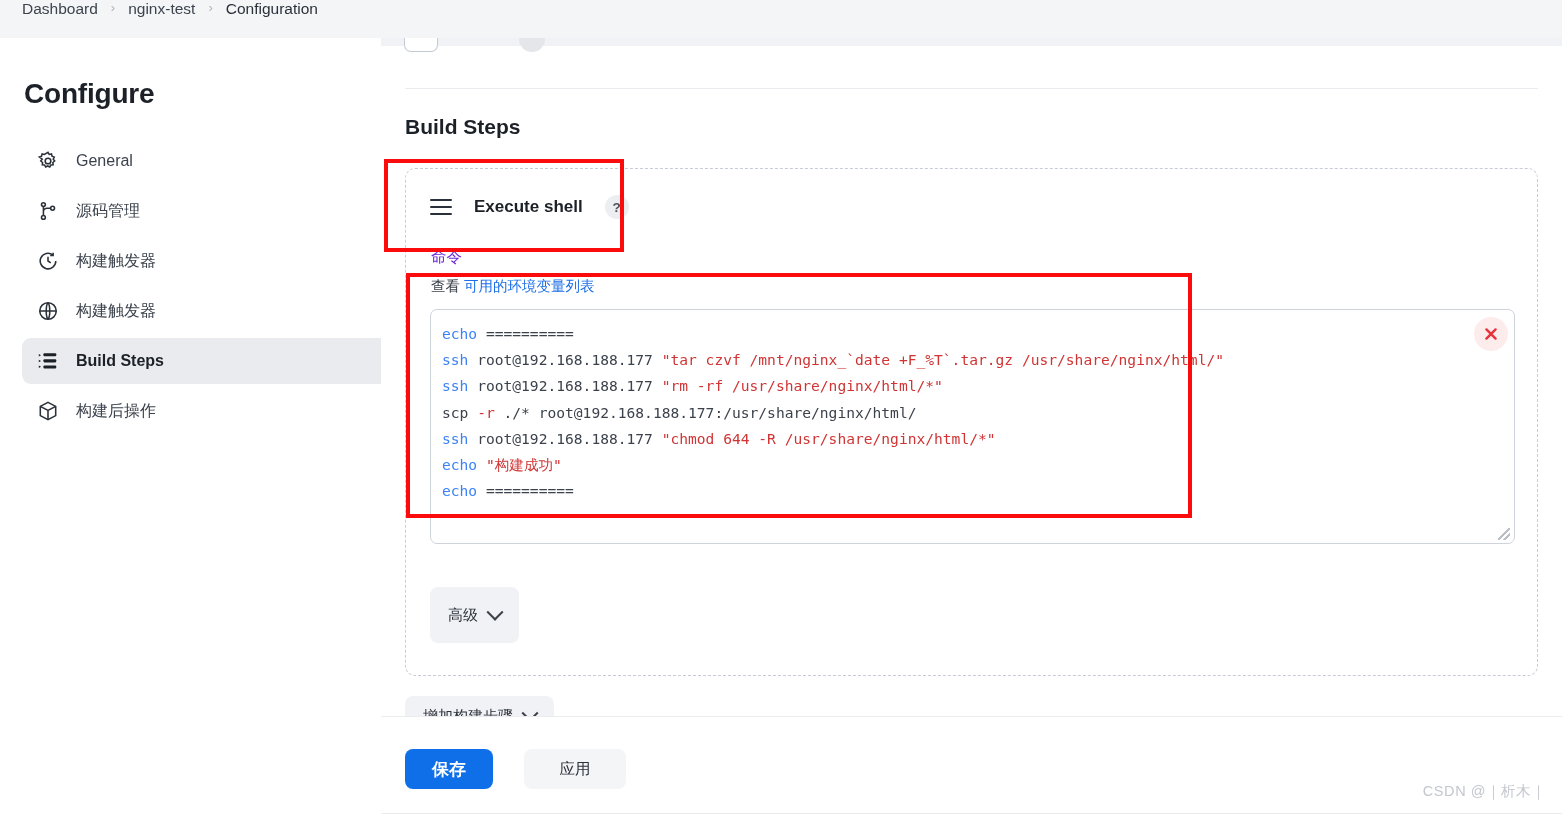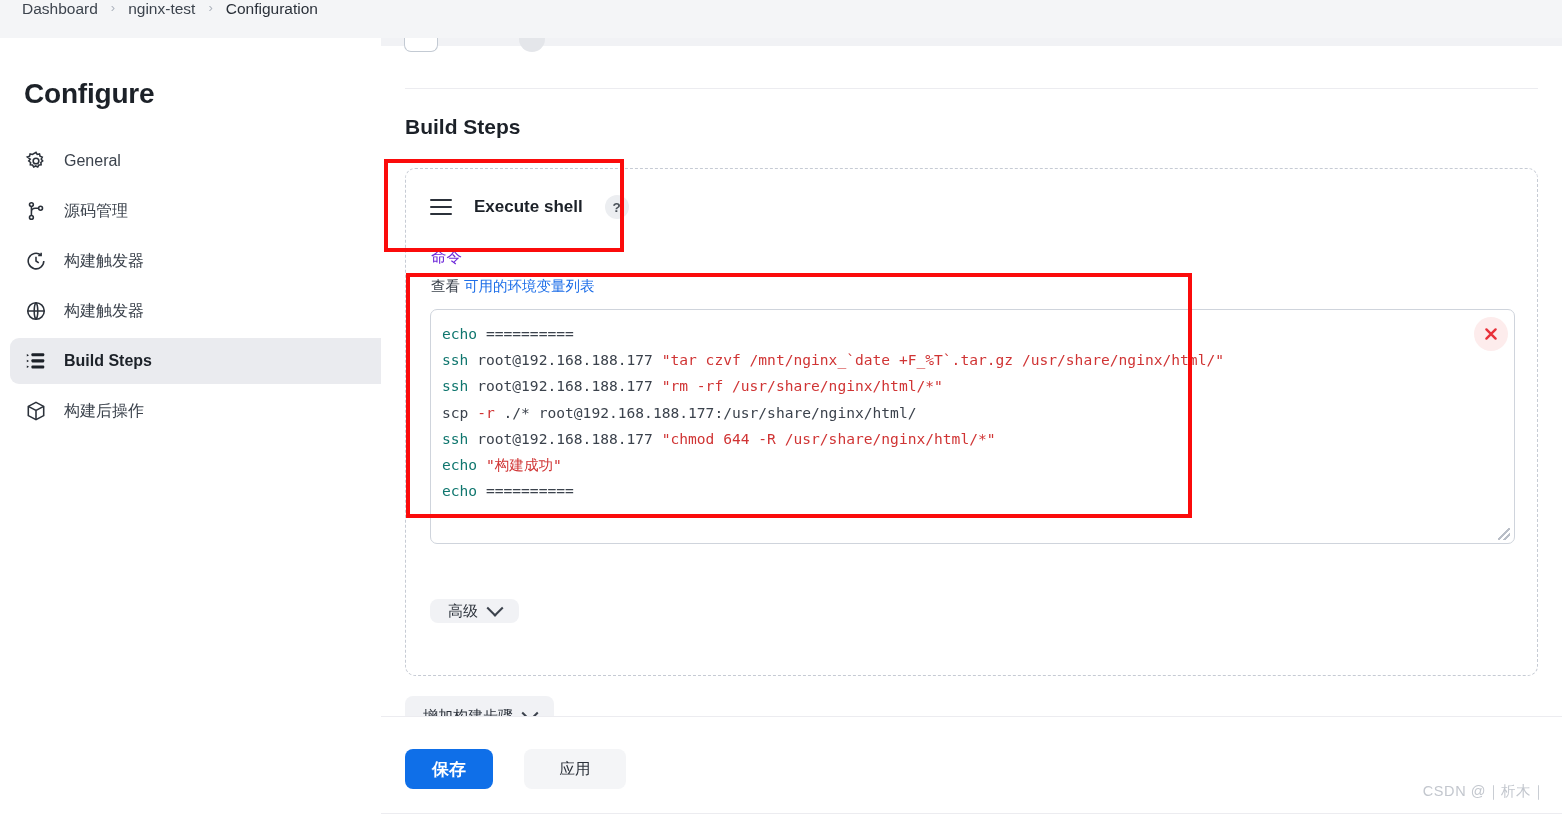--- a/index.html
+++ b/index.html
@@ -31,21 +31,21 @@
   .sidebar {
     position:absolute; left:0; top:38px; width:415px; height:776px;
     background:#ffffff;
     border-right:1px solid #edeef1;
   }
   .configure-title {
     font-size:28px; font-weight:700; letter-spacing:-0.2px;
     color:#1c2128;
     margin:40px 0 0 24px;
   }
-  .nav { margin-top:28px; padding:0 10px; }
+  .nav { margin-top:28px; padding:0 22px; }
   .nav-item {
     display:flex; align-items:center; gap:16px;
     height:46px; padding:0 14px;
     border-radius:9px;
     margin-bottom:4px;
     cursor:pointer;
     font-size:16px; color:#3b424c;
   }
   .nav-item.active { background:#eaebef; font-weight:700; color:#1c2128; }
   .nav-ico { width:24px; height:24px; flex:0 0 24px; display:flex; align-items:center; justify-content:center; }
@@ -117,33 +117,33 @@
     border:1px solid #cfd4dc; border-radius:7px;
     background:#fff;
     padding:11px 0 0 11px;
     overflow:hidden;
   }
   .code-line {
     font-family:"DejaVu Sans Mono", "Liberation Mono", monospace;
     font-size:14.6px; line-height:26.2px;
     white-space:pre; color:#3b424c;
   }
-  .kw { color:#0f766e; }
+  .kw { color:#3b82f6; }
   .str { color:#d03434; }
   .flag { color:#d03434; }
   .resize-grip {
     position:absolute; right:4px; bottom:3px; width:12px; height:12px;
     background:
       linear-gradient(135deg, transparent 0 45%, #b9bec7 45% 55%, transparent 55% 100%),
       linear-gradient(135deg, transparent 0 70%, #b9bec7 70% 80%, transparent 80% 100%);
   }
 
   .adv-btn {
-    position:absolute; left:24px; top:430px;
-    height:24px; padding:0 18px;
+    position:absolute; left:24px; top:418px;
+    height:56px; padding:0 18px;
     display:flex; align-items:center; gap:11px;
     background:#f1f2f5; border:none; border-radius:8px;
     font-size:15px; color:#2b313a; cursor:pointer;
     font-family:"Liberation Sans", sans-serif;
   }
   .chev { width:12px; height:12px; border-right:2px solid #3b424c; border-bottom:2px solid #3b424c; transform:rotate(45deg) translate(-2px,-2px); }
 
   .addstep-btn {
     position:absolute; left:24px; top:658px;
     height:40px; padding:0 18px;

